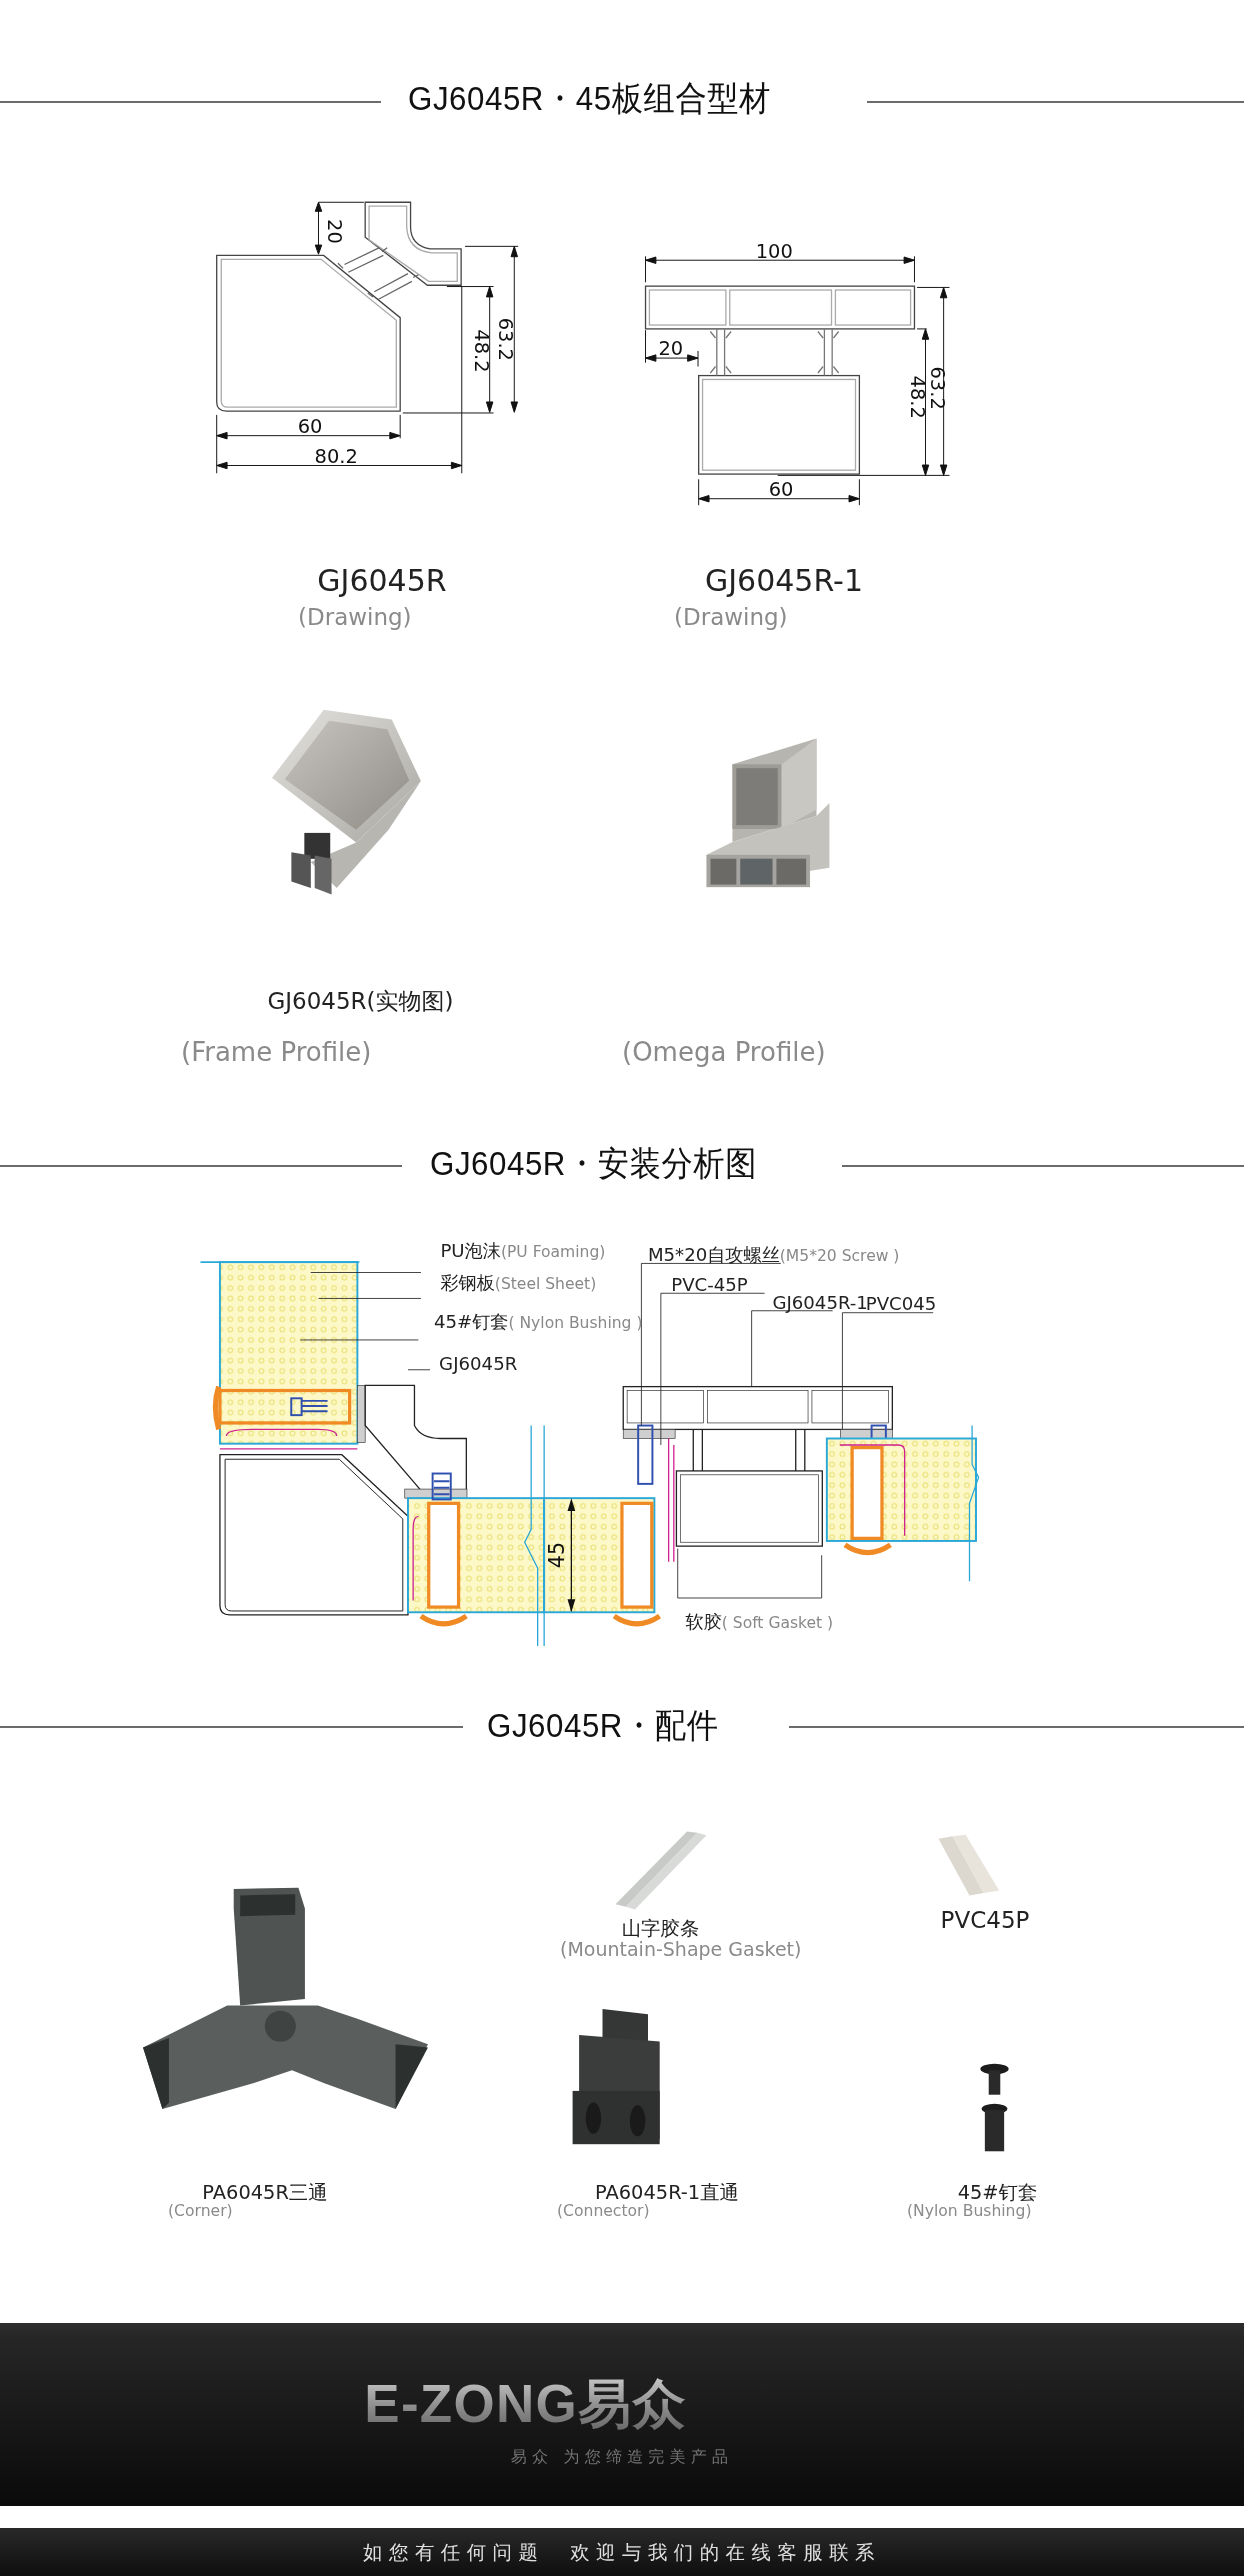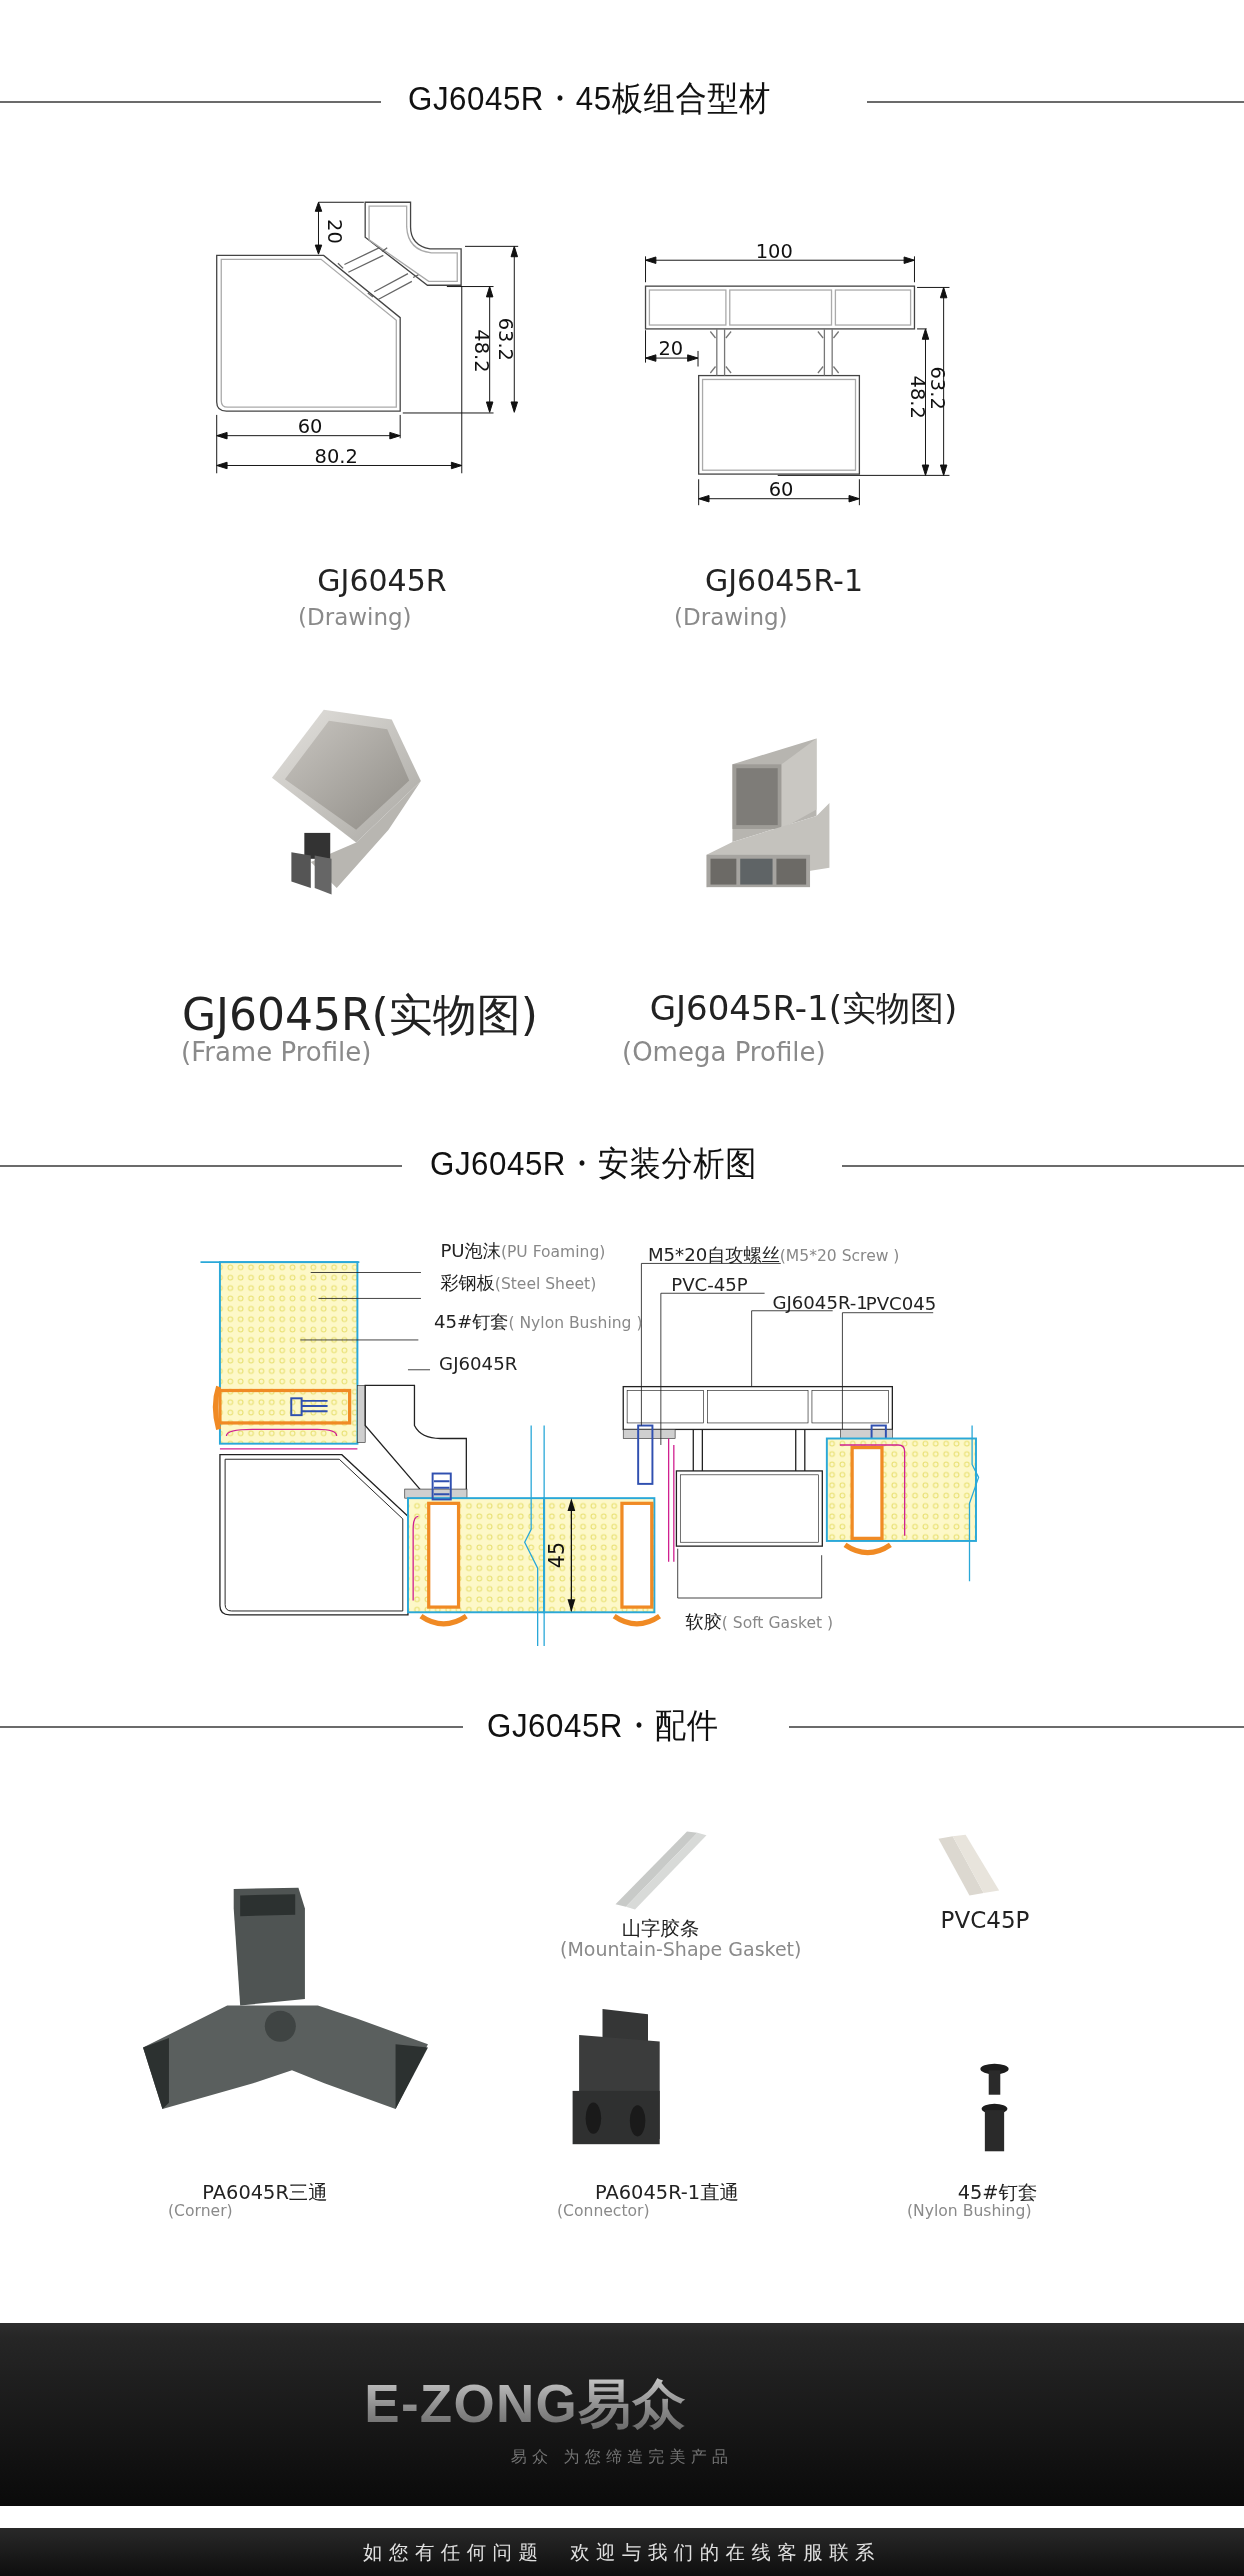--- a/index.html
+++ b/index.html
@@ -145,23 +145,22 @@
     <polygon points="50,50 180,10 180,130 50,170" fill="#b7b5b0"></polygon>
     <rect x="50" y="50" width="76" height="100" fill="#9e9c97"></rect>
     <rect x="56" y="56" width="64" height="88" fill="#7e7c78"></rect>
     <polygon points="126,50 180,10 180,120 126,150" fill="#c9c7c2"></polygon>
     <polygon points="10,190 50,170 180,130 200,110 200,210 10,240" fill="#c4c2bd"></polygon>
     <rect x="10" y="190" width="160" height="50" fill="#a6a4a0"></rect>
     <rect x="16" y="196" width="40" height="40" fill="#6c6a66"></rect>
     <rect x="62" y="196" width="50" height="40" fill="#5f6466"></rect>
     <rect x="118" y="196" width="46" height="40" fill="#6c6a66"></rect>
   </svg>
-  <div class="cap-main" style="left:182px;top:986px;width:337px;font-size:44px">GJ6045R(实物图)</div>
+  <div class="cap-main" style="left:192px;top:986px;width:337px;font-size:23px">GJ6045R(实物图)</div>
   <div class="cap-sub" style="left:181px;top:1037px;width:337px;font-size:26px">(Frame Profile)</div>
-  <div class="cap-main" style="left:622px;top:986px;width:363px;font-size:34px">GJ6045R-1(实物图)</div>
   <div class="cap-sub" style="left:622px;top:1037px;width:363px;font-size:26px">(Omega Profile)</div>
 
   <div class="sec-line" style="left:0;top:1165px;width:402px"></div>
   <div class="sec-title" style="left:430px;top:1141px">GJ6045R・安装分析图</div>
   <div class="sec-line" style="left:842px;top:1165px;width:402px"></div>
 
   <svg class="abs" style="left:194px;top:1231px" width="817" height="415" viewBox="0 0 1260 640">
     <defs>
       <pattern id="foam" width="16" height="16" patternUnits="userSpaceOnUse">
         <rect width="16" height="16" fill="#fdf8c8"></rect>

